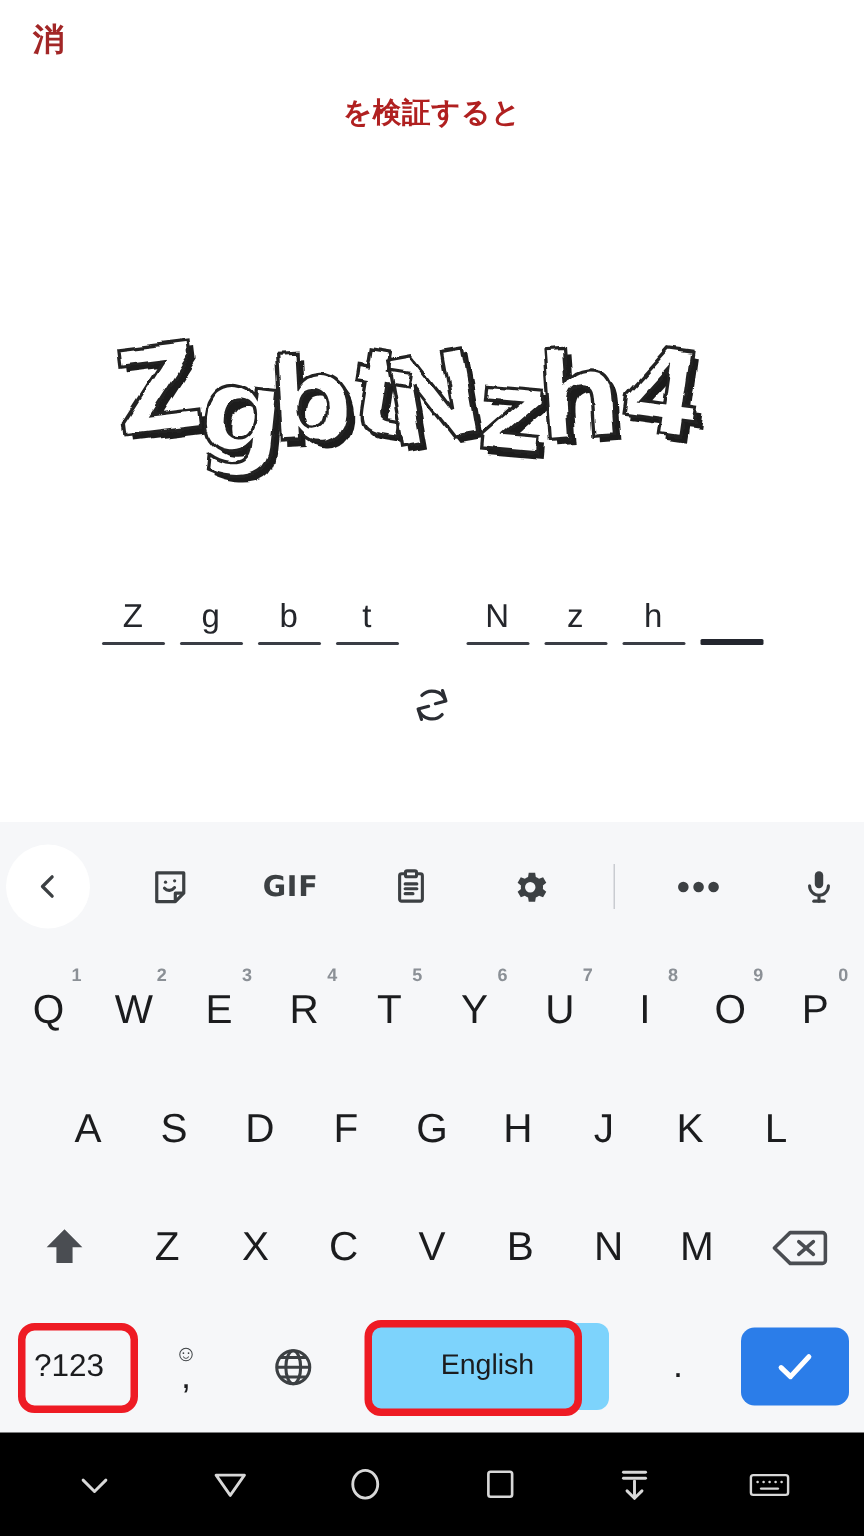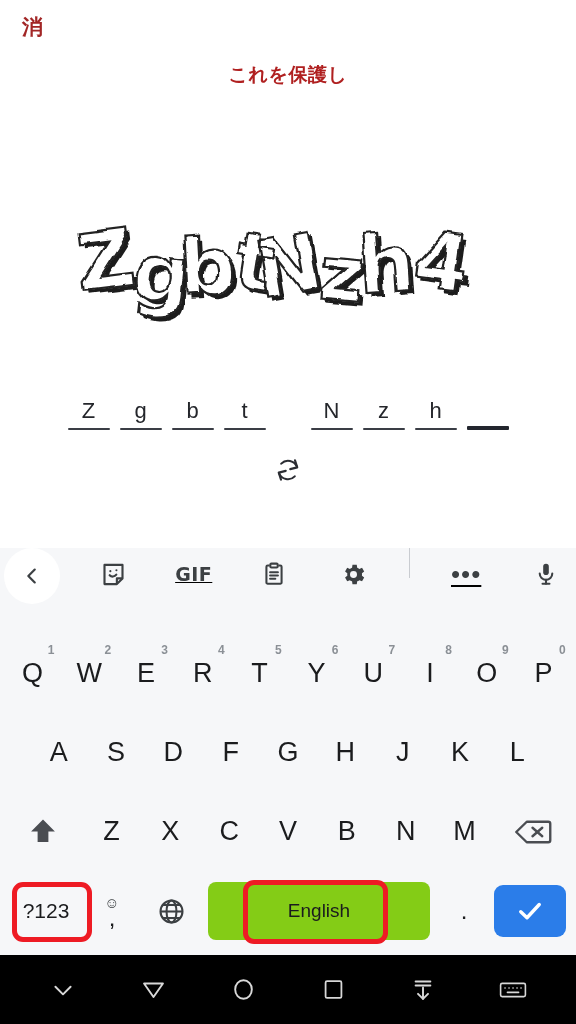--- a/index.html
+++ b/index.html
@@ -60,38 +60,37 @@
     display: flex; justify-content: center;
   }
   .refresh-btn { width: 44px; height: 44px; display: flex; align-items: center; justify-content: center; }
 
   
   .keyboard {
     position: absolute; left: 0; top: 548px; width: 576px; height: 407px;
     background: #f6f7f9;
   }
   .kb-toolbar {
-    position: relative; height: 86px; display: flex; 
+    position: relative; height: 86px; display: flex; align-items: center;
     padding: 0 4px;
-    text-decoration: underline;
   }
   .tb-item { flex: 0 0 auto; display: flex; align-items: center; justify-content: center;
              width: 52px; height: 52px; color: #3c4043; }
   .tb-back { width: 56px; height: 56px; border-radius: 50%; background: #fff; }
   .tb-spacer { flex: 1 1 auto; }
   .tb-gif { font-size: 19px; font-weight: 700; letter-spacing: .5px; color: #3c4043;
             font-family: "DejaVu Sans", sans-serif; }
   .tb-divider { width: 1px; height: 30px; background: #c9ccd1; margin: 0 2px; flex: 0 0 auto; }
   .tb-dots { font-size: 26px; line-height: 0; letter-spacing: 1px; color: #3c4043; }
 
   .kb-row { display: flex; align-items: center; height: 79px; }
   .kb-row.r1 { padding: 0 4px; }
   .kb-row.r2 { padding: 0 30px; }
   .kb-row.r3 { padding: 0 4px; }
-  .kb-row.r4 { height: 80px; padding: 0 8px; }
+  .kb-row.r4 { height: 80px; padding: 0 8px; gap: 12px; }
 
   .key {
     flex: 1 1 0; position: relative; height: 62px;
     display: flex; align-items: center; justify-content: center;
     color: #1b1c1e; font-size: 27px; font-weight: 400;
     user-select: none;
   }
   .key .sup {
     position: absolute; top: 0px; right: 50%; margin-right: -22px;
     font-size: 12px; color: #8b9096; font-weight: 600;
@@ -101,21 +100,21 @@
   .key.back-key  { flex: 0 0 78px; }
 
   
   .kb-row.r4 .fk { position: relative; display: flex; align-items: center; justify-content: center;
                    height: 58px; color: #1b1c1e; }
   .fk-sym   { flex: 0 0 76px; font-size: 21px; font-weight: 500; }
   .fk-comma { flex: 0 0 56px; flex-direction: column; }
   .fk-comma .emoji { font-size: 15px; line-height: 14px; color: #3c4043; }
   .fk-comma .comma { font-size: 24px; line-height: 16px; color: #1b1c1e; }
   .fk-globe { flex: 0 0 62px; }
-  .fk-space { flex: 1 1 auto; margin: 0 6px; height: 50px; background: #84cc16;
+  .fk-space { flex: 1 1 auto; margin: 0 6px; height: 50px; background: #7dd3fc;
               border-radius: 8px; font-size: 19px; color: #1b1c1e; }
   .fk-period{ flex: 0 0 56px; font-size: 24px; }
   .fk-enter { flex: 0 0 76px; }
   .enter-btn { width: 72px; height: 52px; border-radius: 9px;
                display: flex; align-items: center; justify-content: center; }
 
   
   .annot {
     position: absolute; border: 5px solid #ee1b24; border-radius: 11px;
     pointer-events: none;
@@ -133,21 +132,21 @@
 </style>
 </head>
 <body>
 
 <div id="root">
 
   <div class="page-area">
 
     <div class="dismiss-char">消</div>
 
-    <div class="captcha-heading">これを保護し</div>
+    <div class="captcha-heading">を検証すると</div>
 
 
     <div class="captcha-image-wrap">
       <svg class="captcha-svg" width="430" height="120" viewBox="0 0 430 120">
         <defs>
           <filter id="rough" x="-20%" y="-20%" width="150%" height="150%">
             <feTurbulence type="fractalNoise" baseFrequency="0.035" numOctaves="3" seed="7" result="n"></feTurbulence>
             <feDisplacementMap in="SourceGraphic" in2="n" scale="7" xChannelSelector="R" yChannelSelector="G"></feDisplacementMap>
           </filter>
         </defs>

